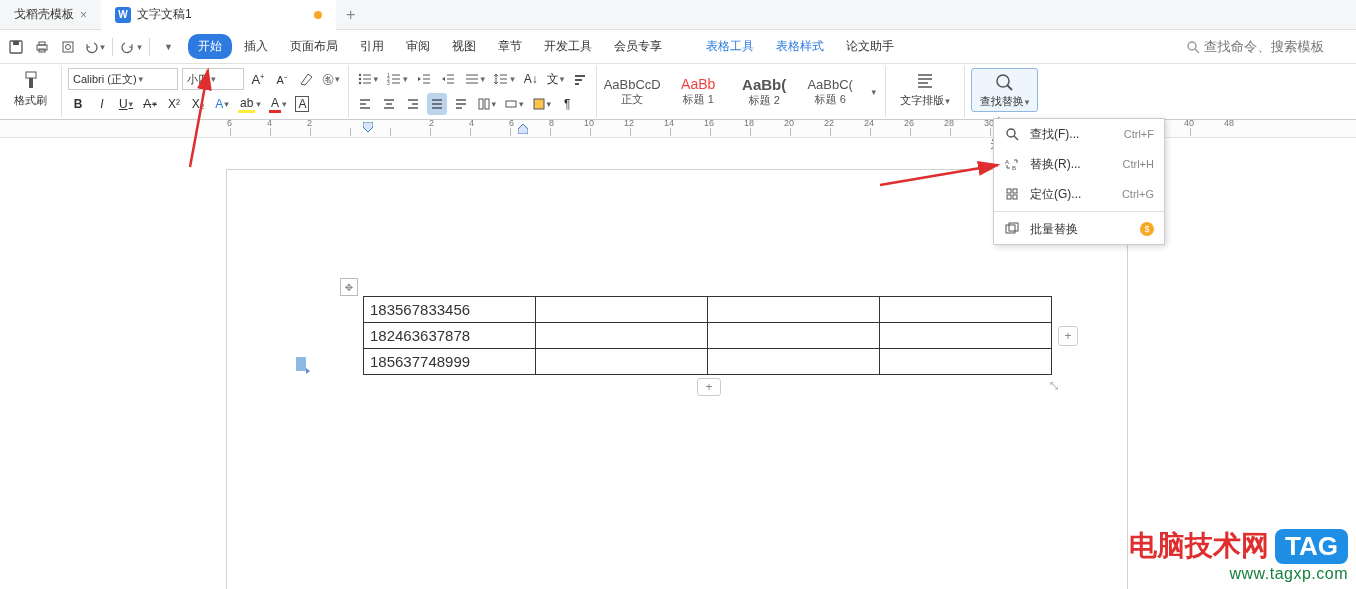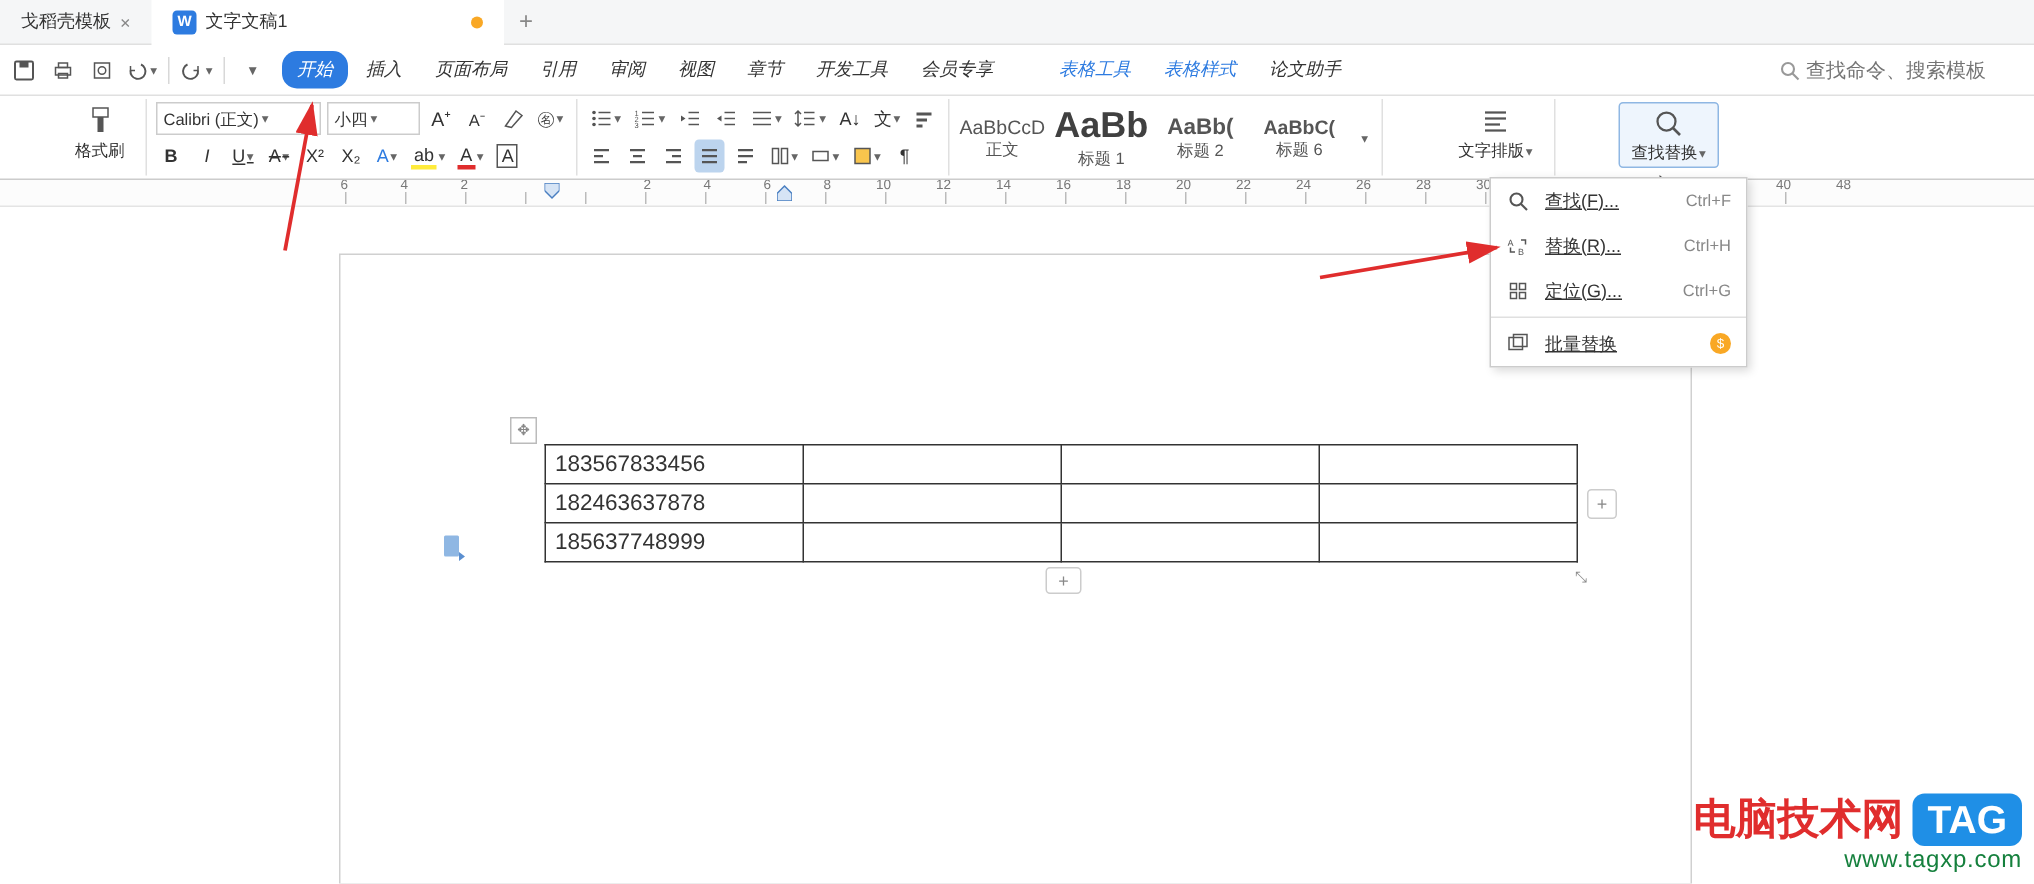--- a/index.html
+++ b/index.html
@@ -8,40 +8,40 @@
 .tab{display:flex;align-items:center;height:30px;padding:0 14px;gap:6px;cursor:pointer;}
 .tab.active{background:#fff;}
 .tab .closex{color:#888;font-size:12px;}
 .tab .dot{width:8px;height:8px;border-radius:50%;background:#f9a825;}
 .tab .wicon{width:16px;height:16px;background:#2d7be0;border-radius:3px;color:#fff;font-size:10px;display:flex;align-items:center;justify-content:center;font-weight:bold;}
 .addtab{width:30px;text-align:center;color:#888;font-size:16px;cursor:pointer;}
 .qat{display:flex;align-items:center;height:34px;padding:4px 4px;gap:2px;border-bottom:1px solid #e0e0e0;}
 .qbtn{width:24px;height:24px;display:flex;align-items:center;justify-content:center;cursor:pointer;border-radius:3px;}
 .qsep{width:1px;height:18px;background:#d8d8d8;margin:0 4px;}
 .menutabs{display:flex;align-items:center;gap:2px;margin-left:6px;}
-.mtab{padding:4px 10px;cursor:pointer;border-radius:10px;font-style:italic;}
+.mtab{padding:4px 10px;cursor:pointer;border-radius:10px;}
 .mtab.primary{background:#2d7be0;color:#fff;}
 .mtab.link{color:#2d7be0;}
 .searchcmd{margin-left:auto;display:flex;align-items:center;gap:4px;color:#999;padding:0 8px;}
 .searchcmd input{border:none;outline:none;background:transparent;width:140px;color:#333;}
 .ribbon{display:flex;align-items:stretch;height:56px;border-bottom:1px solid #ccc;padding:2px 0;}
 .rgrp{display:flex;flex-direction:column;justify-content:space-between;padding:2px 6px;border-right:1px solid #e0e0e0;}
 .rgrp.novline{border-right:none;}
 .row{display:flex;align-items:center;gap:4px;}
 .ibtn{min-width:20px;height:22px;display:flex;align-items:center;justify-content:center;cursor:pointer;border-radius:3px;padding:0 2px;}
 .fontsel{border:1px solid #ccc;height:22px;padding:0 4px;display:flex;align-items:center;background:#fff;font-size:11px;gap:2px;}
 .fontsel .dd{color:#666;font-size:9px;}
-.bigbtn{display:flex;flex-direction:column;align-items:center;justify-content:center;padding:2px 8px;cursor:pointer;border-radius:3px;gap:1px;margin-left:36px;}
+.bigbtn{display:flex;flex-direction:column;align-items:center;justify-content:center;padding:2px 8px;cursor:pointer;border-radius:3px;gap:1px;}
 .styleprev{display:flex;flex-direction:column;align-items:center;justify-content:center;width:66px;height:48px;cursor:pointer;border:1px solid transparent;}
 .styleprev .sp-sample{font-size:13px;color:#555;}
 .styleprev .sp-name{font-size:11px;color:#555;}
 .dropdown{position:absolute;top:118px;left:993px;width:172px;background:#fff;border:1px solid #ccc;box-shadow:2px 2px 6px rgba(0,0,0,0.15);z-index:50;}
 .dditem{display:flex;align-items:center;height:30px;padding:0 10px;gap:10px;cursor:pointer;}
 .dditem .ddico{width:16px;height:16px;display:flex;align-items:center;justify-content:center;color:#555;}
-.dditem .ddlab{flex:1;font-size:12px;text-decoration:underline;}
+.dditem .ddlab{flex:1;font-size:12px;}
 .dditem .ddkey{color:#888;font-size:11px;}
 .ddsep{height:1px;background:#e0e0e0;margin:2px 0;}
 .ddcoin{width:14px;height:14px;border-radius:50%;background:#f9a825;color:#fff;font-size:9px;display:flex;align-items:center;justify-content:center;}
 .ruler{height:18px;background:#fcfcfc;border-bottom:1px solid #e4e4e4;position:relative;overflow:hidden;}
 .ruler .ticks{position:absolute;left:230px;top:0;right:0;height:18px;display:flex;}
 .tick{position:relative;width:40px;flex:0 0 40px;border-left:1px solid #bbb;height:8px;margin-top:8px;}
 .tick span{position:absolute;top:-10px;left:-4px;font-size:9px;color:#777;}
 .tick.pos span{left:auto;right:-4px;}
 .rulermark{position:absolute;top:2px;width:10px;height:12px;}
 .page{position:absolute;left:227px;top:170px;width:900px;height:419px;background:#fff;box-shadow:0 0 0 1px #d0d0d0;z-index:1;}
@@ -323,29 +323,29 @@
       <div class="ibtn">¶</div>
     </div>
   </div>
 
   <div class="rgrp" style="flex-direction:row;align-items:center;padding:2px 2px">
     <div class="styleprev">
         <span class="sp-sample">AaBbCcD</span>
         <span class="sp-name">正文</span>
       </div>
     <div class="styleprev">
-        <span class="sp-sample" style="font-weight:bold;font-size:24px;color:#404040">AaBb</span>
+        <span class="sp-sample" style="font-weight:normal;font-size:14px;color:#ef4444">AaBb</span>
         <span class="sp-name">标题 1</span>
       </div>
     <div class="styleprev">
         <span class="sp-sample" style="font-weight:bold;font-size:15px">AaBb(</span>
         <span class="sp-name">标题 2</span>
       </div>
     <div class="styleprev">
-        <span class="sp-sample" style="font-weight:bold">AaBbC(</span>
+        <span class="sp-sample" style="font-weight:normal">AaBbC(</span>
         <span class="sp-name">标题 6</span>
       </div>
     <div class="ibtn" style="height:44px">
         <span class="chev">▾</span>
       </div>
   </div>
 
   <div class="rgrp" style="align-items:center">
     <div class="bigbtn">
       <svg width="22" height="22">

